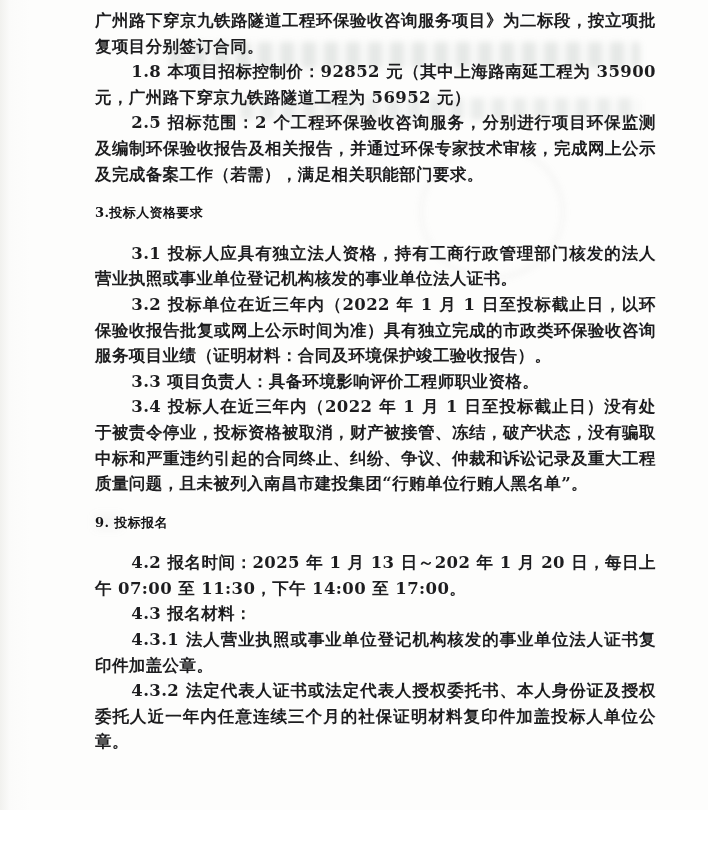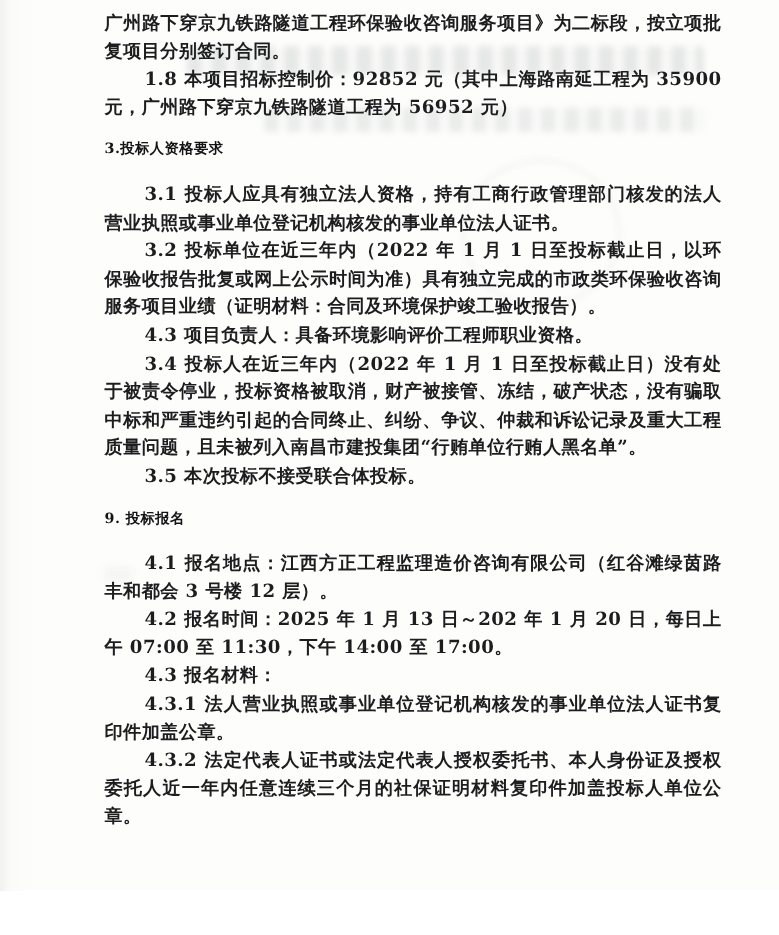--- a/index.html
+++ b/index.html
@@ -82,26 +82,25 @@
 <div class="page">
 
   <div class="bleed bleed-text-1"></div>
   <div class="bleed bleed-text-2"></div>
   <div class="bleed bleed-stamp"></div>
   <div class="scan-smudge"></div>
 
   <div class="content">
     <p class="para">广州路下穿京九铁路隧道工程环保验收咨询服务项目》为二标段，按立项批复项目分别签订合同。</p>
     <p class="para indent">1.8 本项目招标控制价：92852 元（其中上海路南延工程为 35900 元，广州路下穿京九铁路隧道工程为 56952 元）</p>
+    <p class="para indent">2.5 招标范围：2 个工程环保验收咨询服务，分别进行项目环保监测及编制环保验收报告及相关报告，并通过环保专家技术审核，完成网上公示及完成备案工作（若需），满足相关职能部门要求。</p>
     <h3 class="sec-heading">3.投标人资格要求</h3>
     <p class="para indent">3.1 投标人应具有独立法人资格，持有工商行政管理部门核发的法人营业执照或事业单位登记机构核发的事业单位法人证书。</p>
     <p class="para indent">3.2 投标单位在近三年内（2022 年 1 月 1 日至投标截止日，以环保验收报告批复或网上公示时间为准）具有独立完成的市政类环保验收咨询服务项目业绩（证明材料：合同及环境保护竣工验收报告）。</p>
-    <p class="para indent">4.3 项目负责人：具备环境影响评价工程师职业资格。</p>
+    <p class="para indent">3.3 项目负责人：具备环境影响评价工程师职业资格。</p>
     <p class="para indent">3.4 投标人在近三年内（2022 年 1 月 1 日至投标截止日）没有处于被责令停业，投标资格被取消，财产被接管、冻结，破产状态，没有骗取中标和严重违约引起的合同终止、纠纷、争议、仲裁和诉讼记录及重大工程质量问题，且未被列入南昌市建投集团“行贿单位行贿人黑名单”。</p>
-    <p class="para indent">3.5 本次投标不接受联合体投标。</p>
     <h3 class="sec-heading">9. 投标报名</h3>
-    <p class="para indent">4.1 报名地点：江西方正工程监理造价咨询有限公司（红谷滩绿茵路丰和都会 3 号楼 12 层）。</p>
     <p class="para indent">4.2 报名时间：2025 年 1 月 13 日～202 年 1 月 20 日，每日上午 07:00 至 11:30，下午 14:00 至 17:00。</p>
     <p class="para indent">4.3 报名材料：</p>
     <p class="para indent">4.3.1 法人营业执照或事业单位登记机构核发的事业单位法人证书复印件加盖公章。</p>
     <p class="para indent">4.3.2 法定代表人证书或法定代表人授权委托书、本人身份证及授权委托人近一年内任意连续三个月的社保证明材料复印件加盖投标人单位公章。</p>
   </div>
 </div>
 
 </body></html>

